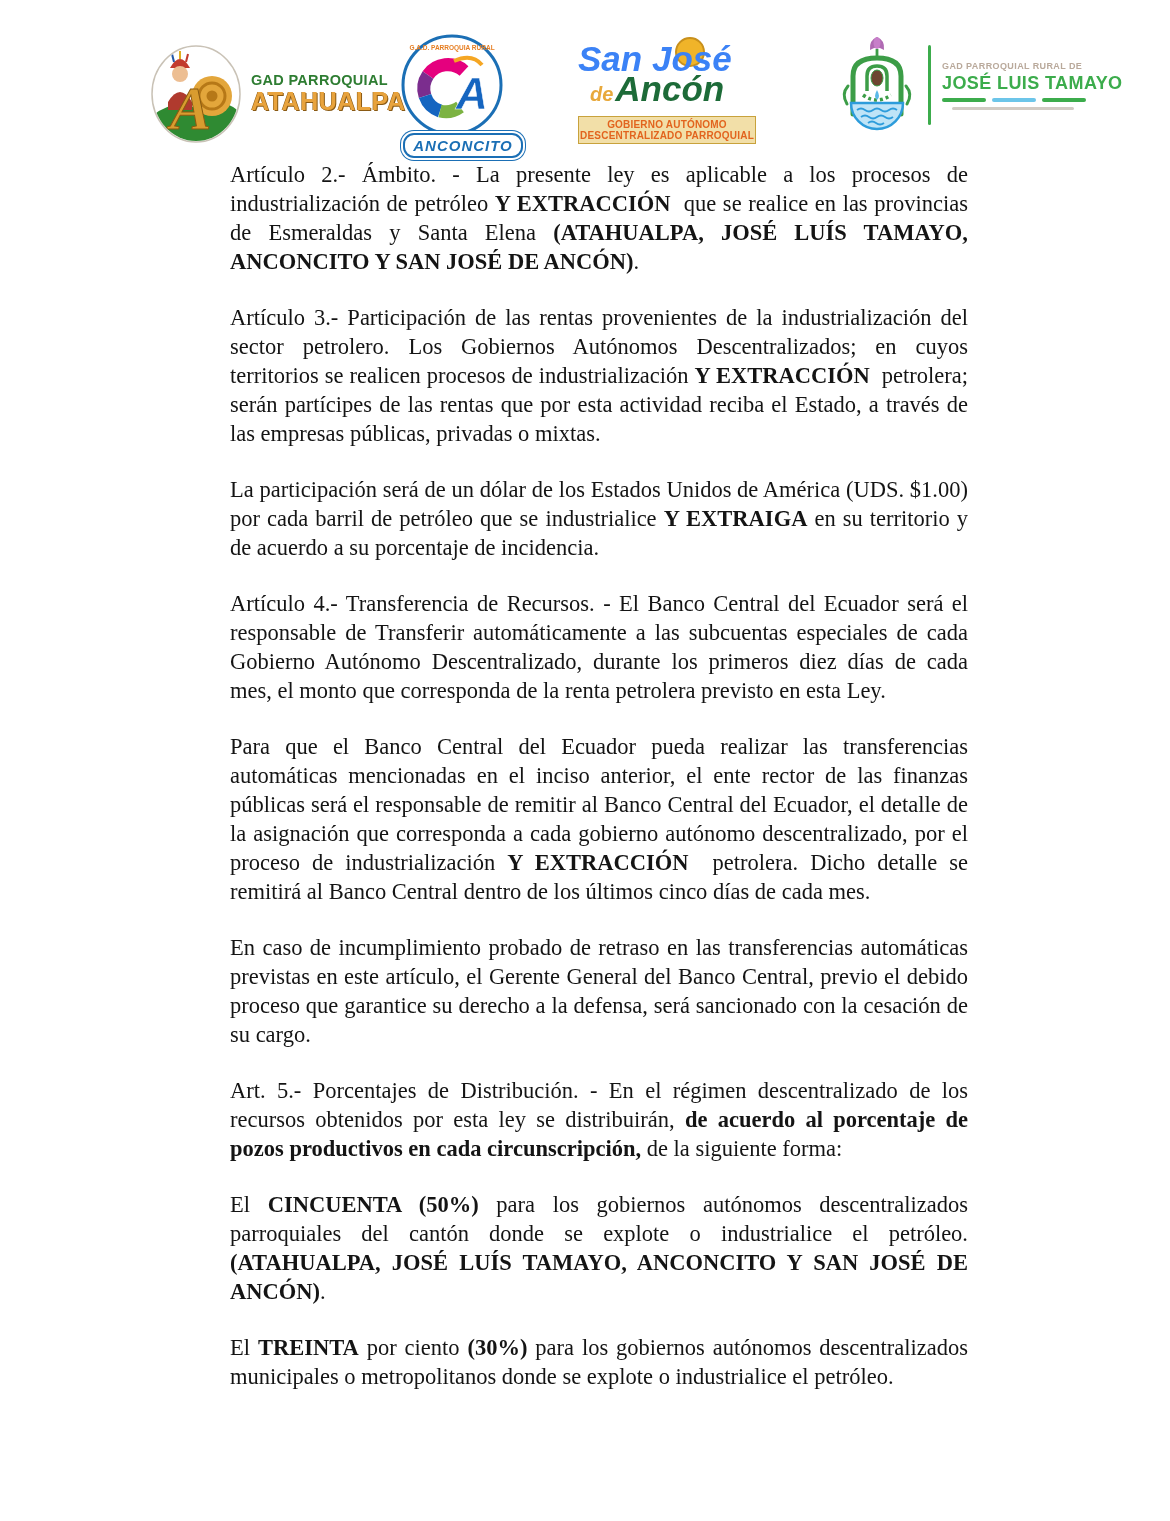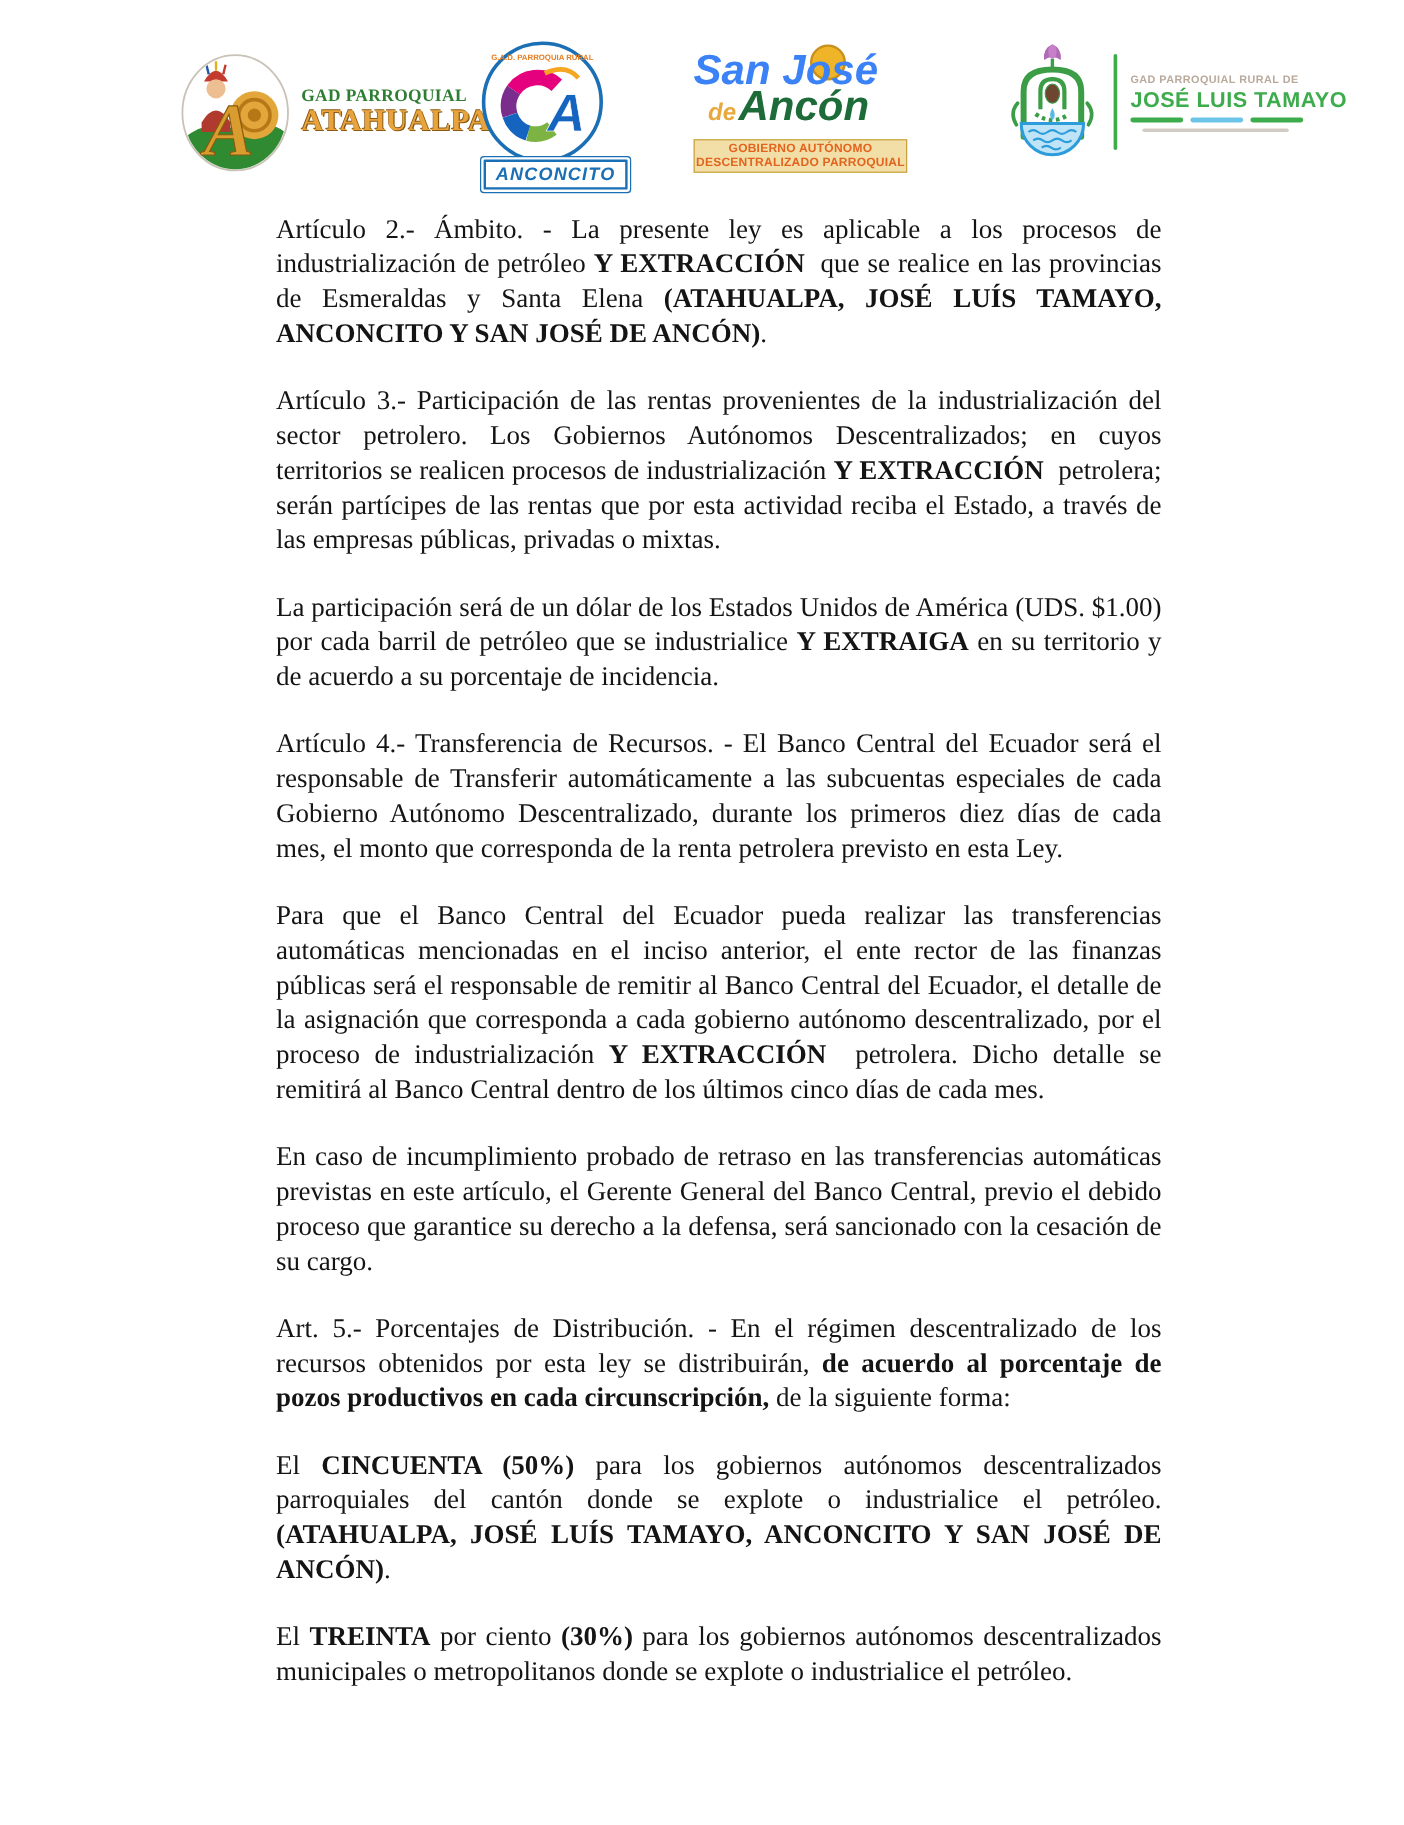--- a/index.html
+++ b/index.html
@@ -7,30 +7,30 @@
     width:1170px;height:1521px;position:relative;overflow:hidden;
     background:#ffffff;font-family:"Liberation Serif",serif;
   }
 
   
   .logo{position:absolute;}
   .logo svg{display:block;}
 
   
   .logo-atahualpa{left:150px;top:44px;display:flex;align-items:center;gap:9px;}
-  .atx{font-family:Liberation Serif, serif;font-weight:bold;line-height:1.05;}
+  .atx{font-family:Liberation Sans, sans-serif;font-weight:bold;line-height:1.05;}
   .atx-1{font-size:14.5px;color:#2E7D32;letter-spacing:.3px;}
   .atx-2{font-size:25px;color:#E8A33D;letter-spacing:.5px;
          text-shadow:1px 1px 0 #8a5a14,-0.5px -0.5px 0 #8a5a14;}
 
   
   .logo-anconcito{left:400px;top:33px;width:126px;text-align:center;}
   .anc-banner{
     position:relative;z-index:2;display:inline-block;margin-top:-13px;
-    background:#fff;border:2px solid #1B6FB5;border-radius:1px;
+    background:#fff;border:2px solid #1B6FB5;border-radius:11px;
     box-shadow:0 0 0 2px #fff,0 0 0 3px #1B6FB5;
     padding:2px 8px;font-family:"Liberation Sans",sans-serif;
     font-style:italic;font-weight:bold;font-size:15px;color:#1B6FB5;letter-spacing:1px;
   }
 
   
   .logo-ancon{left:578px;top:42px;width:178px;
     font-family:"Liberation Sans",sans-serif;font-style:italic;font-weight:bold;}
   .sja-l1{position:relative;font-size:35px;line-height:33px;color:#3b82f6;z-index:1;}
   .sja-badge{position:absolute;z-index:-1;left:97px;top:-5px;width:26px;height:26px;
@@ -51,21 +51,21 @@
   .jlt-dashes .d{height:4px;width:44px;border-radius:2px;}
   .d-g{background:#3CAC4C;} .d-b{background:#6CC5E9;}
   .jlt-tagline{margin-top:5px;margin-left:10px;width:122px;height:3px;border-radius:2px;
     background:#C9C2BA;opacity:.85;filter:blur(.4px);}
 
   
   .doc{
     position:absolute;left:230px;top:160px;width:738px;
     font-size:22.5px;line-height:29px;text-align:justify;color:#141414;
   }
-  .doc p{margin:16px 0 27px 0;}
+  .doc p{margin:0 0 27px 0;}
   .b{font-weight:bold;}
 </style>
 </head>
 <body>
 
 <div>
 
   <header>
 
     <div class="logo logo-atahualpa">

